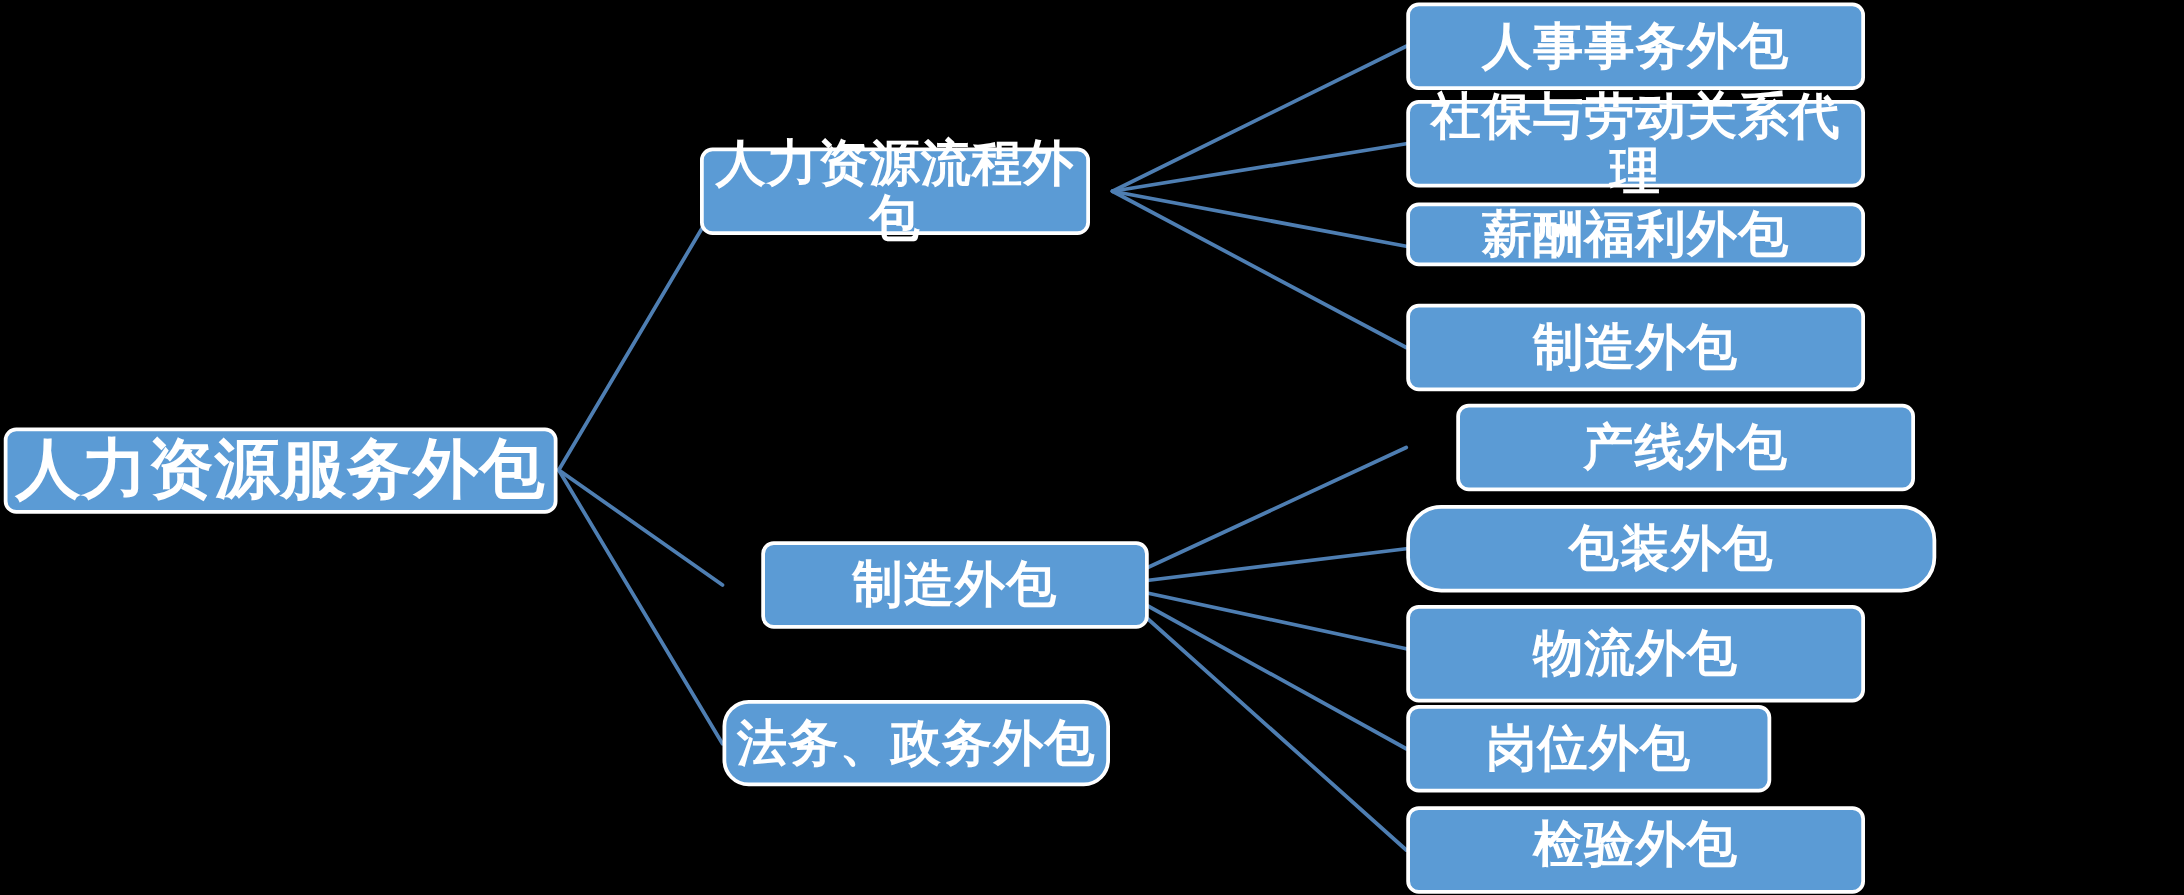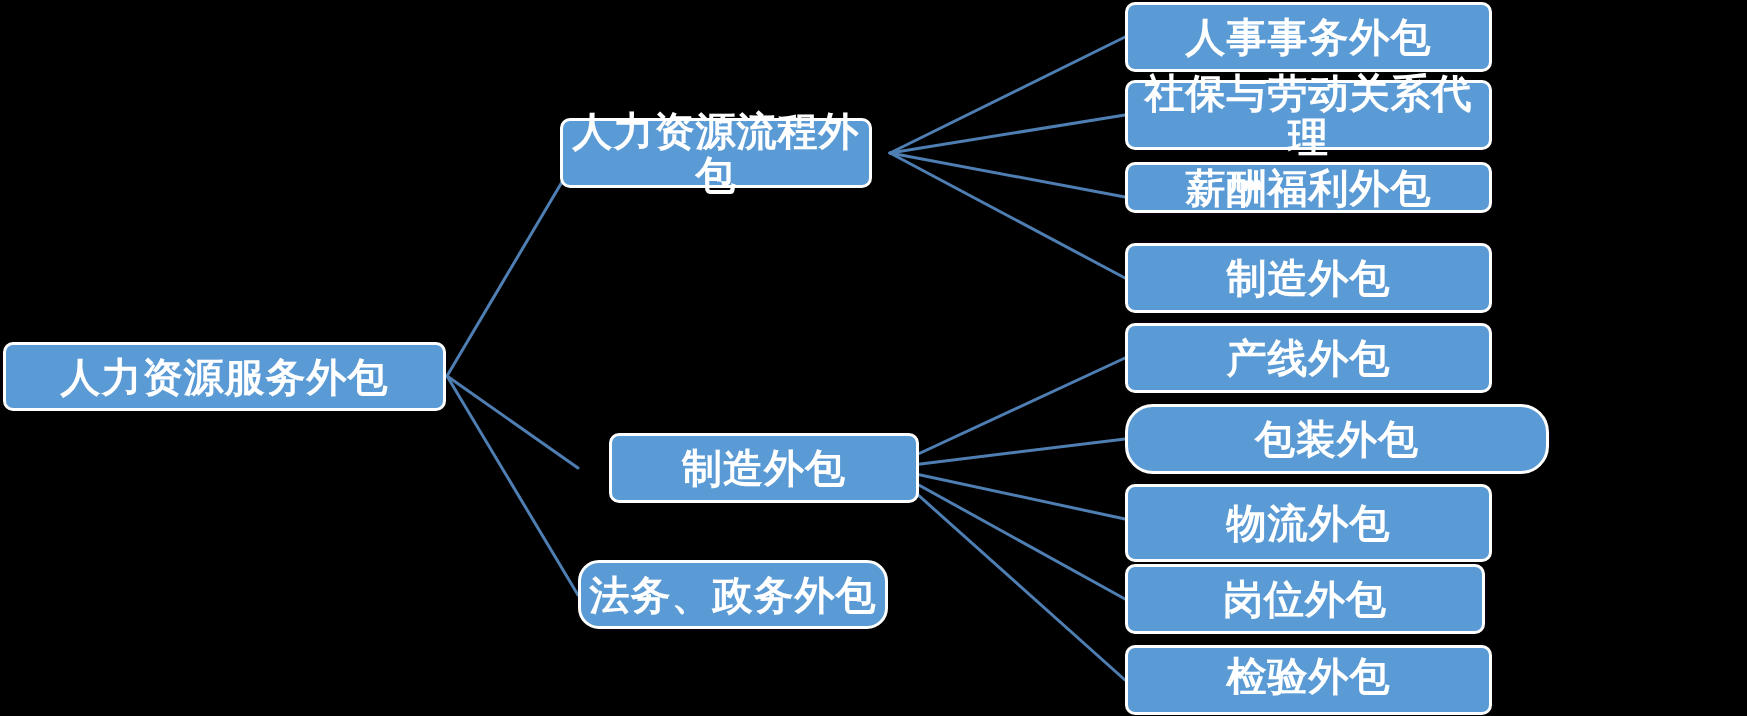--- a/index.html
+++ b/index.html
@@ -37,21 +37,21 @@
     border-radius: 10px;
     color: var(--node-text);
     font-weight: 700;
     display: flex;
     align-items: center;
     justify-content: center;
     text-align: center;
     line-height: 1.1;
     letter-spacing: 1px;
   }
-  .node-root  { font-size: 40px; }
+  .node-root  { font-size: 52px; }
   .node-branch, .node-leaf { font-size: 40px; }
 </style>
 </head>
 <body>
 
 <div class="canvas">
 
   <svg class="connectors" viewBox="0 0 1747 716" xmlns="http://www.w3.org/2000/svg">
 
     <line x1="447" y1="376" x2="578" y2="155"></line>
@@ -79,23 +79,23 @@
   <div class="node node-branch" style="left:578px; top:560px; width:310px; height:69px;border-radius:21px;">法务、政务外包</div>
 
   <div class="node node-leaf" style="left:1125px; top:2px; width:367px; height:70px;">人事事务外包</div>
 
   <div class="node node-leaf" style="left:1125px; top:80px; width:367px; height:70px;">社保与劳动关系代理</div>
 
   <div class="node node-leaf" style="left:1125px; top:162px; width:367px; height:51px;">薪酬福利外包</div>
 
   <div class="node node-leaf" style="left:1125px; top:243px; width:367px; height:70px;">制造外包</div>
 
-  <div class="node node-leaf" style="left:1125px; top:323px; width:367px; height:70px;">产线外包</div>
+  <div class="node node-leaf" style="left:1165px; top:323px; width:367px; height:70px;">产线外包</div>
 
   <div class="node node-leaf" style="left:1125px; top:404px; width:424px; height:70px;border-radius:28px;">包装外包</div>
 
   <div class="node node-leaf" style="left:1125px; top:484px; width:367px; height:78px;">物流外包</div>
 
-  <div class="node node-leaf" style="left:1125px; top:564px; width:360px; height:70px;">岗位外包</div>
+  <div class="node node-leaf" style="left:1125px; top:564px; width:292px; height:70px;">岗位外包</div>
 
   <div class="node node-leaf" style="left:1125px; top:645px; width:367px; height:70px;font-family:Liberation Mono, monospace;">检验外包</div>
 
 </div>
 
 </body></html>

